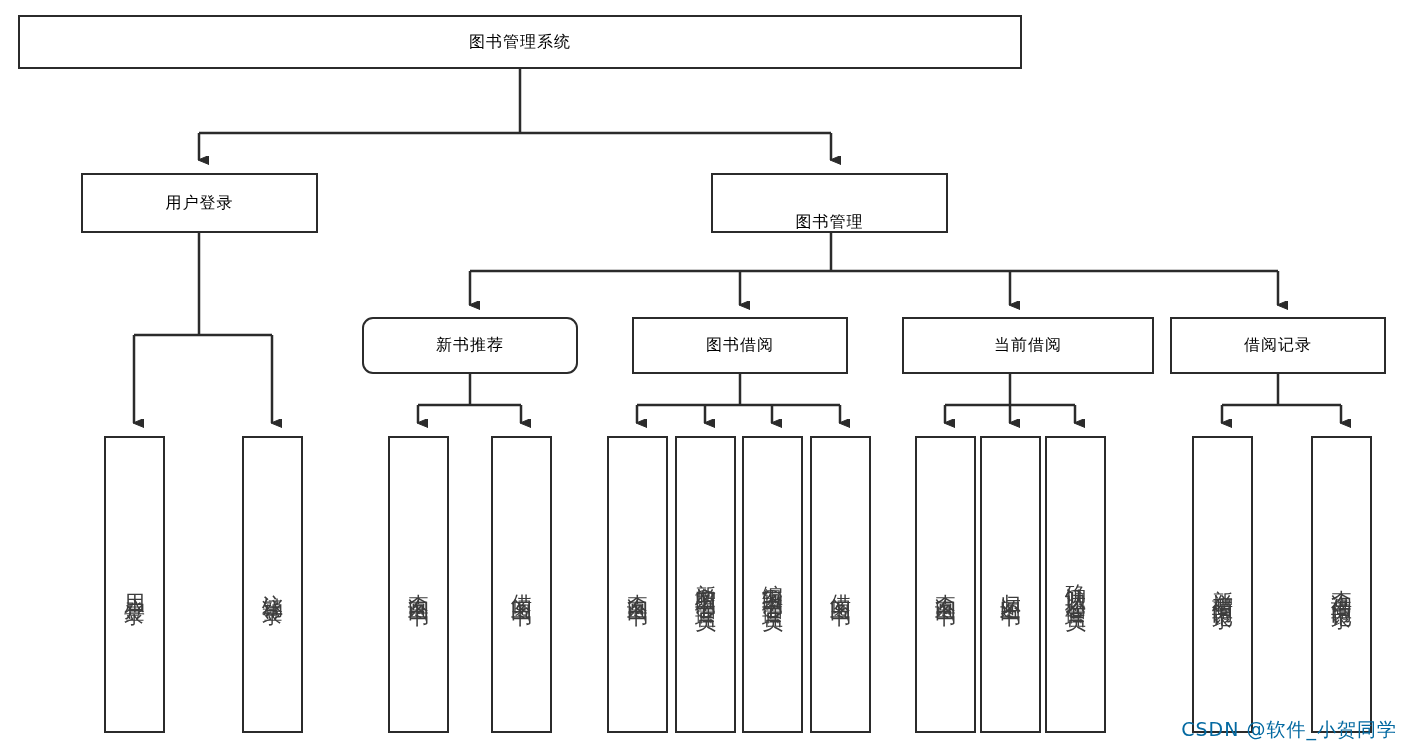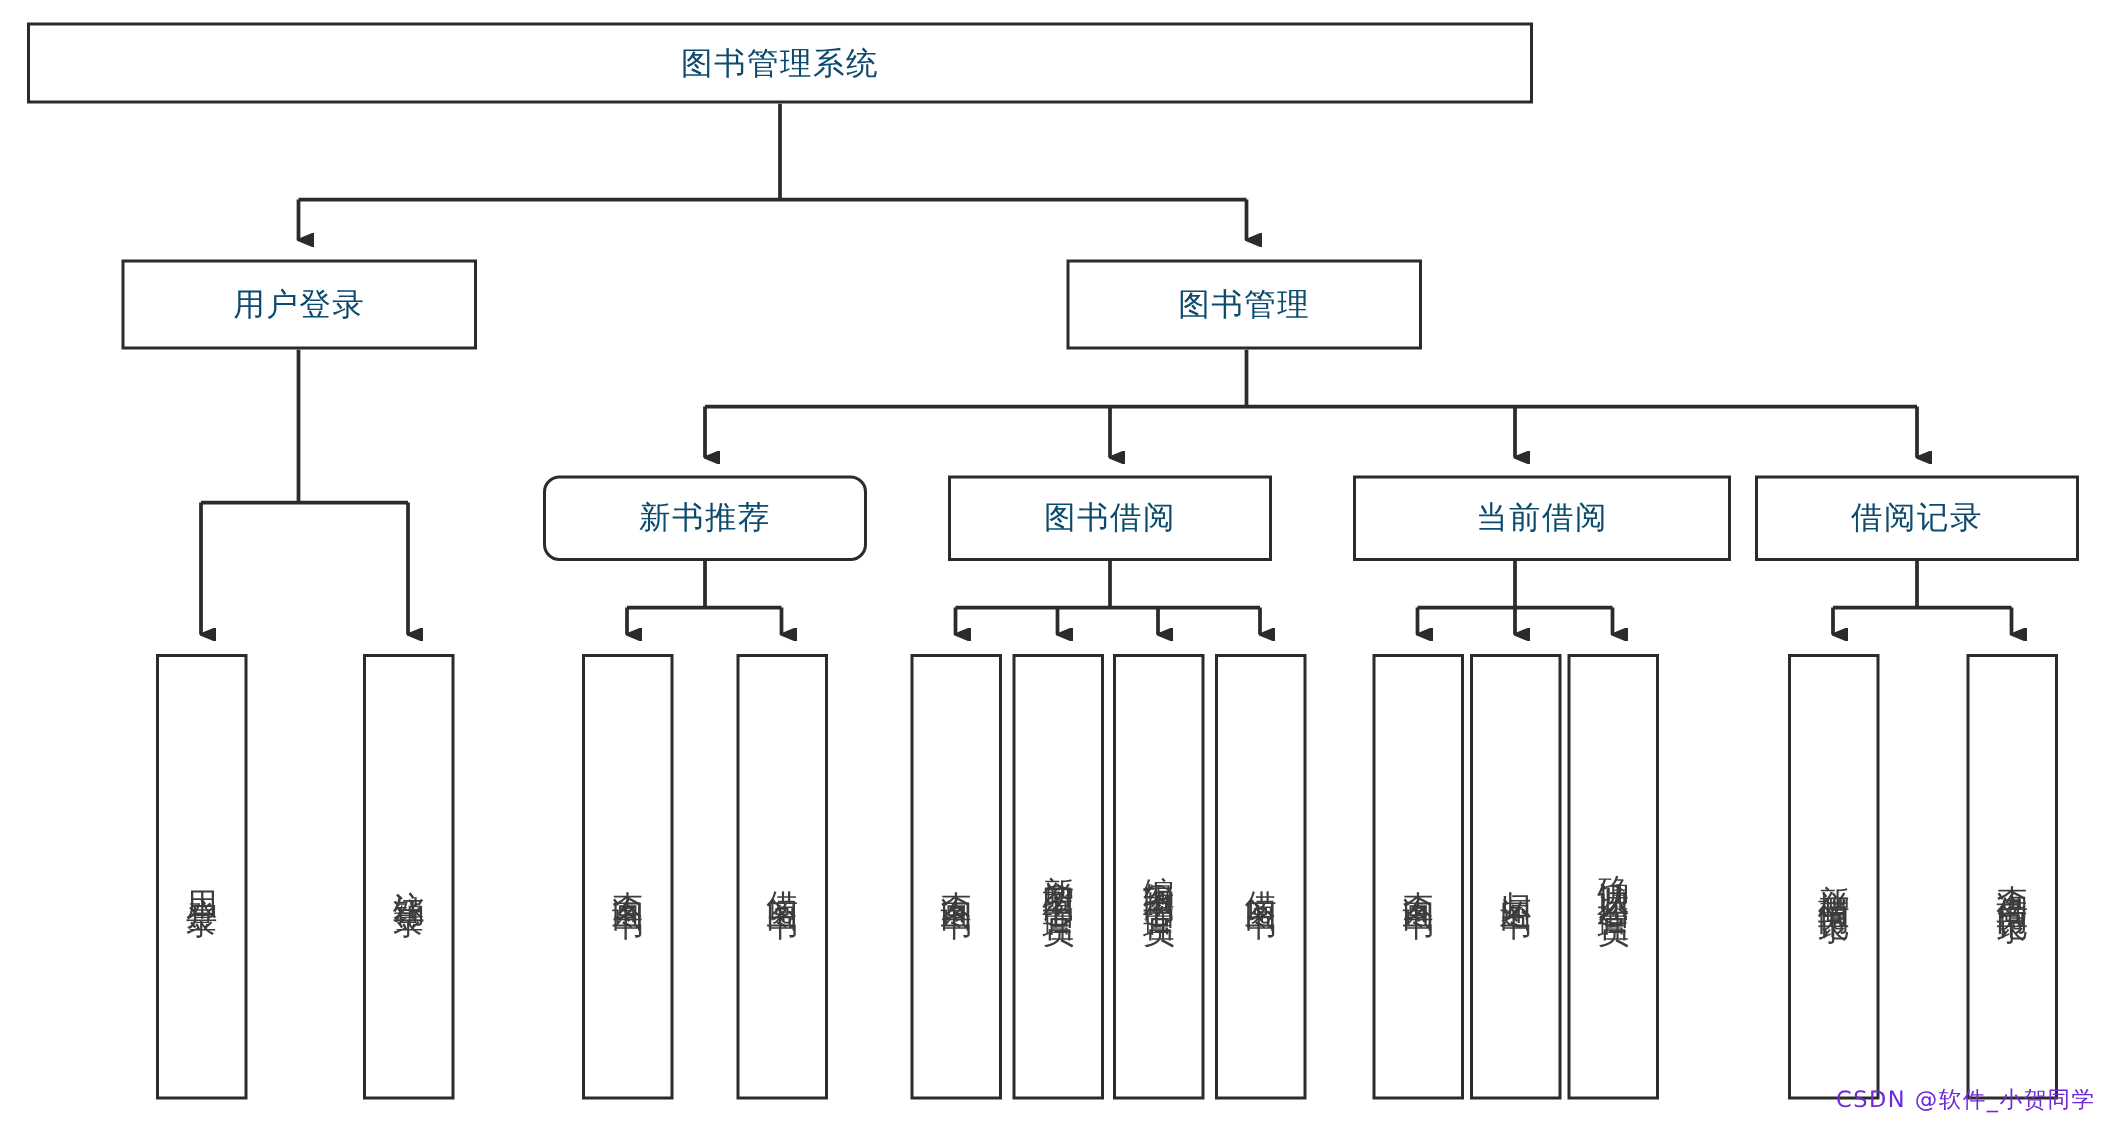--- a/index.html
+++ b/index.html
@@ -7,37 +7,37 @@
     font-family:"DejaVu Sans","Liberation Sans",sans-serif;
     width:1405px;height:747px;overflow:hidden;position:relative;
   }
   #canvas{position:absolute;left:0;top:0;width:1405px;height:747px;}
   .node-box{
     position:absolute;box-sizing:border-box;
     border:2px solid #2b2b2b;background:#ffffff;
     display:flex;align-items:center;justify-content:center;
   }
   .node-label{
-    color:#0c4a6e;font-size:21px;line-height:1.15;
+    color:#000000;font-size:16px;line-height:1.15;
     white-space:nowrap;letter-spacing:1px;
   }
   .leaf-box{
     position:absolute;box-sizing:border-box;
     border:2px solid #2b2b2b;background:#ffffff;
     display:flex;align-items:center;justify-content:center;
     overflow:hidden;
   }
   .leaf-label{
     writing-mode:vertical-rl;text-orientation:upright;
     color:#3c3c3c;font-size:21px;letter-spacing:4px;
     white-space:nowrap;text-align:center;
   }
   .watermark{
     position:absolute;right:8px;bottom:4px;
-    color:#6d28d9;font-size:15px;letter-spacing:1px;
+    color:#0369a1;font-size:19px;letter-spacing:1px;
     white-space:nowrap;pointer-events:none;
   }
   svg line, svg path{stroke:#2b2b2b;}
 </style>
 </head>
 <body>
 
 <svg id="canvas" viewBox="0 0 1405 747" xmlns="http://www.w3.org/2000/svg">
   <defs>
     <marker id="arw" markerWidth="9" markerHeight="11" refX="4.5" refY="10" orient="auto" markerUnits="userSpaceOnUse">
@@ -87,21 +87,21 @@
 </svg>
 
 <div class="node-box" style="left:18px;top:15px;width:1004px;height:54px;">
   <span class="node-label">图书管理系统</span>
 </div>
 
 <div class="node-box" style="left:81px;top:173px;width:237px;height:60px;">
   <span class="node-label">用户登录</span>
 </div>
 
-<div class="node-box" style="left:711px;top:173px;width:237px;height:60px;">
+<div class="node-box" style="left:711px;top:173px;width:237px;height:60px;align-items:flex-end;">
   <span class="node-label">图书管理</span>
 </div>
 
 <div class="node-box" style="left:362px;top:317px;width:216px;height:57px;border-radius:11px;">
   <span class="node-label">新书推荐</span>
 </div>
 
 <div class="node-box" style="left:632px;top:317px;width:216px;height:57px;text-align:right;">
   <span class="node-label">图书借阅</span>
 </div>

